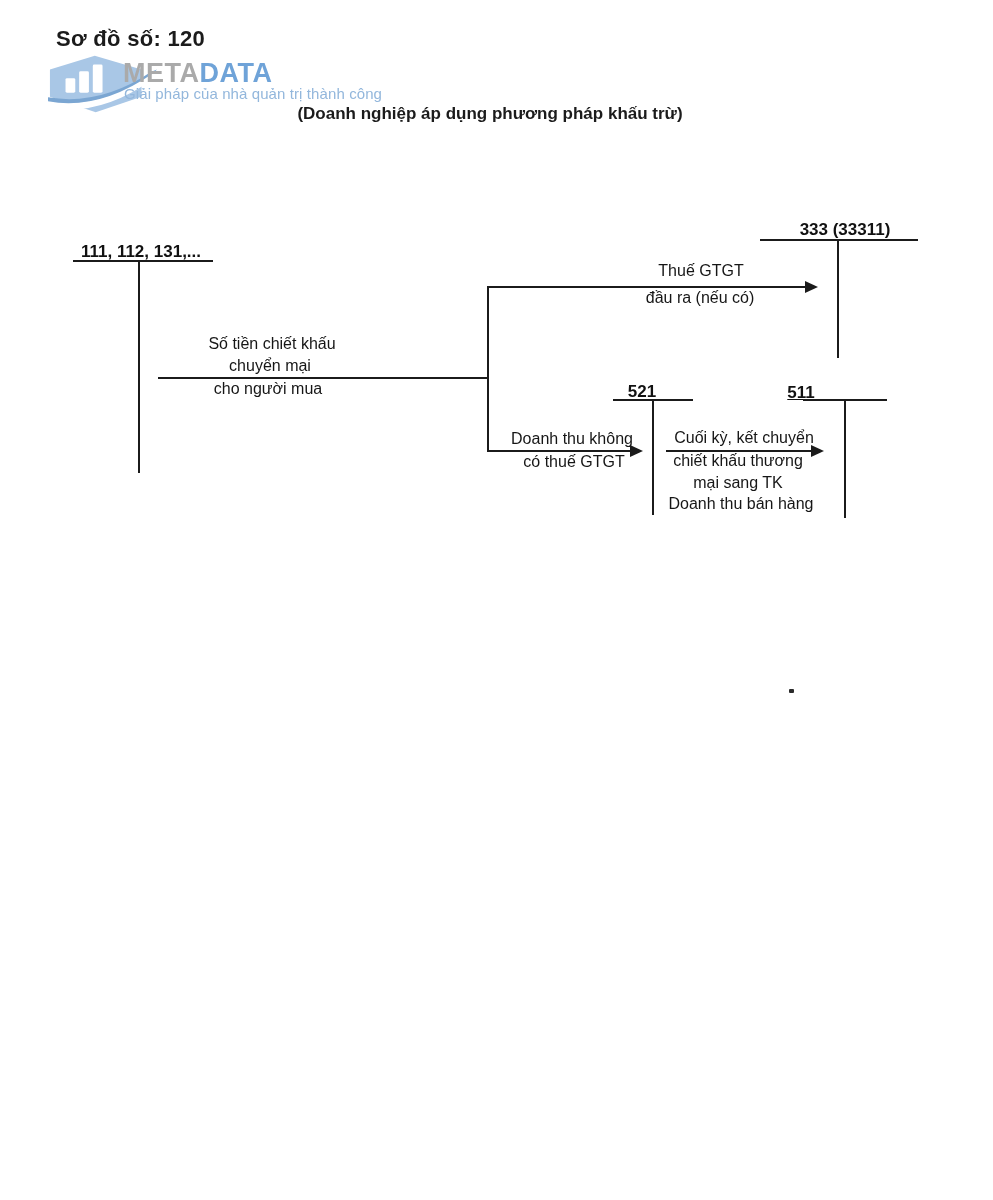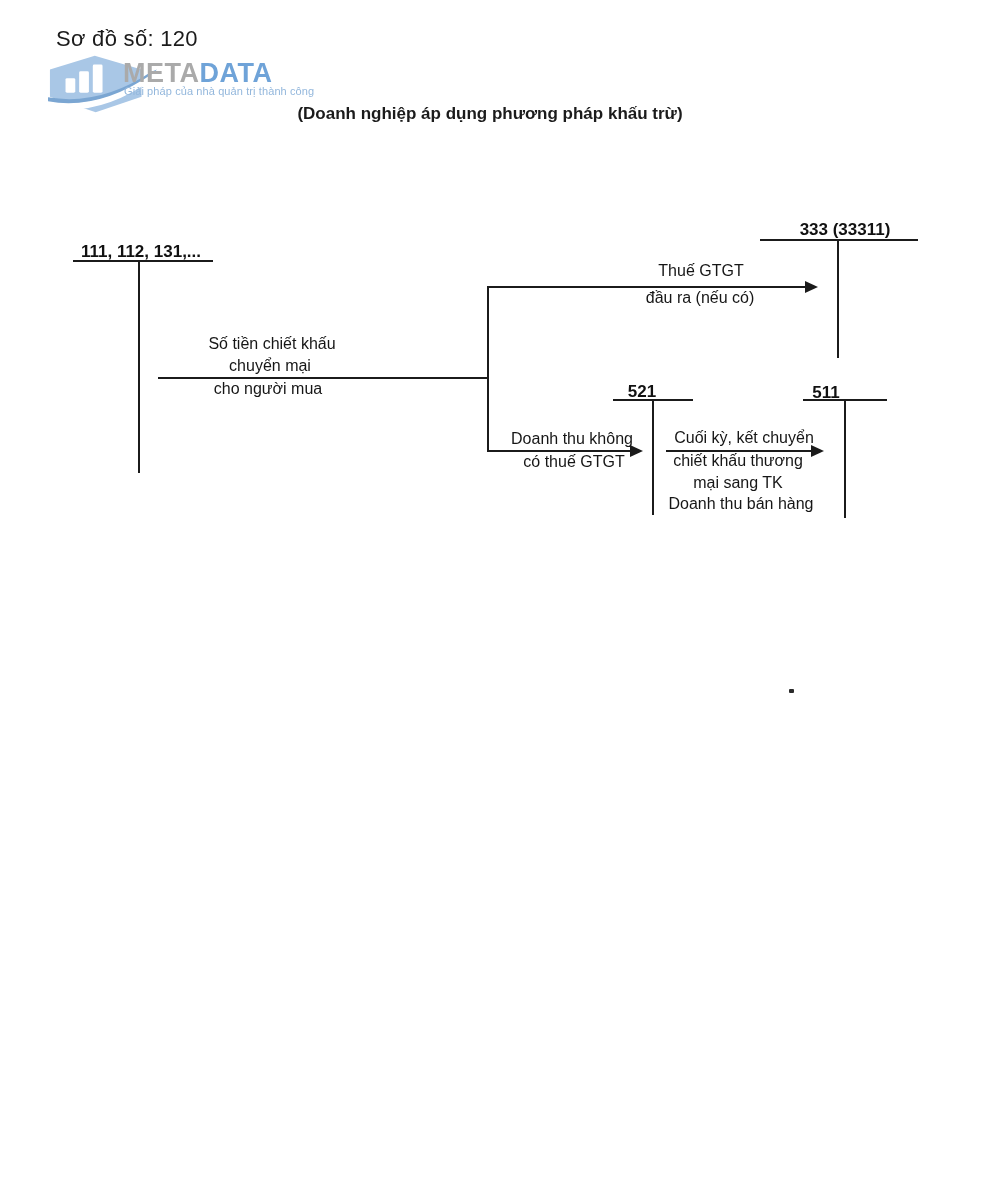--- a/index.html
+++ b/index.html
@@ -10,21 +10,21 @@
     height: 1200px;
     background: #ffffff;
     font-family: "Liberation Sans", sans-serif;
     color: #1b1b1b;
     overflow: hidden;
   }
 
   
   .scheme-number {
     position: absolute; left: 56px; top: 26px;
-    font-size: 22px; font-weight: normal; letter-spacing: 0.3px;
+    font-size: 22px; font-weight: bold; letter-spacing: 0.3px;
     white-space: nowrap;
   }
   .doc-title {
     position: absolute; left: 485px; top: 82px;
     transform: translateX(-50%);
     font-size: 21px; font-weight: bold; white-space: nowrap;
     letter-spacing: 0.2px;
   }
   .doc-subtitle {
     position: absolute; left: 490px; top: 104px;
@@ -36,21 +36,21 @@
   .logo { position: absolute; left: 48px; top: 52px; width: 250px; height: 65px; }
   .logo-mark { position: absolute; left: 0; top: 2px; width: 112px; height: 60px; }
   .logo-name {
     position: absolute; left: 75px; top: 6px;
     font-size: 27px; font-weight: bold; letter-spacing: 0.5px; white-space: nowrap;
   }
   .logo-name .gray { color: #aaaaaa; }
   .logo-name .blue { color: #6fa3d8; text-align: right; }
   .logo-tagline {
     position: absolute; left: 76px; top: 33px;
-    font-size: 11px; color: #93b7dc; white-space: nowrap; letter-spacing: 0.1px;
+    font-size: 15px; color: #93b7dc; white-space: nowrap; letter-spacing: 0.1px;
   }
 
   
   .hline { position: absolute; height: 2px; background: #1b1b1b; }
   .vline { position: absolute; width: 2px; background: #1b1b1b; }
   .arrow-head {
     position: absolute; width: 0; height: 0;
     border-top: 6px solid transparent;
     border-bottom: 6px solid transparent;
     border-left: 13px solid #1b1b1b;
@@ -106,21 +106,21 @@
   <div class="lbl" style="left:700px; top:289px;">đầu ra (nếu có)</div>
 
   <div class="acct" style="left:845px; top:220px;">333 (33311)</div>
   <div class="hline" style="left:760px; top:239px; width:158px;"></div>
   <div class="vline" style="left:837px; top:240px; height:118px;"></div>
 
   <div class="acct" style="left:642px; top:382px;">521</div>
   <div class="hline" style="left:613px; top:399px; width:80px;"></div>
   <div class="vline" style="left:652px; top:400px; height:115px;"></div>
 
-  <div class="acct" style="left:826px; top:383px;text-decoration:underline;">511</div>
+  <div class="acct" style="left:801px; top:383px;text-decoration:underline;">511</div>
   <div class="hline" style="left:803px; top:399px; width:84px;"></div>
   <div class="vline" style="left:844px; top:400px; height:118px;"></div>
 
   <div class="lbl" style="left:572px; top:430px;">Doanh thu không</div>
   <div class="hline" style="left:487px; top:450px; width:144px;"></div>
   <div class="arrow-head" style="left:630px; top:445px;"></div>
   <div class="lbl" style="left:574px; top:453px;">có thuế GTGT</div>
 
   <div class="lbl" style="left:744px; top:429px;">Cuối kỳ, kết chuyển</div>
   <div class="hline" style="left:666px; top:450px; width:146px;"></div>

